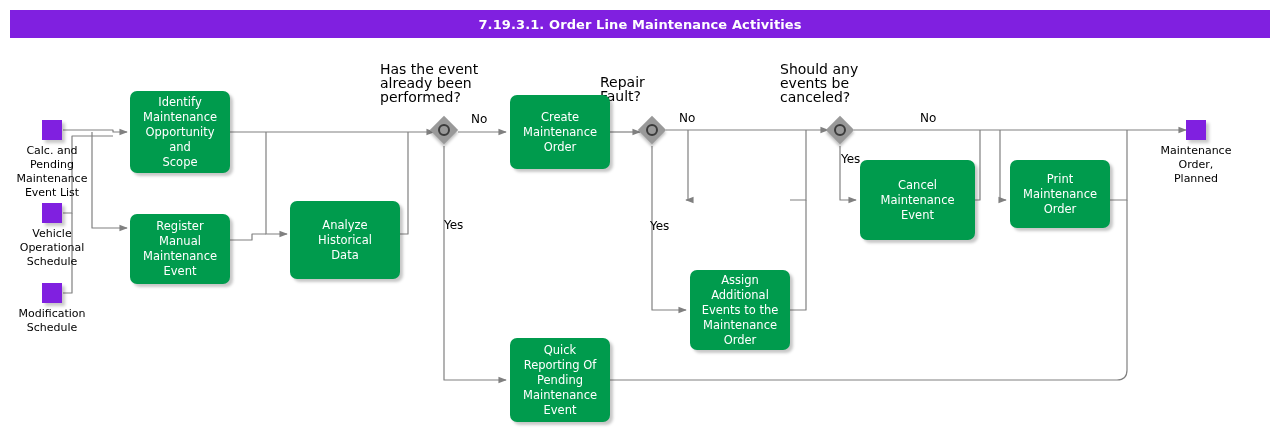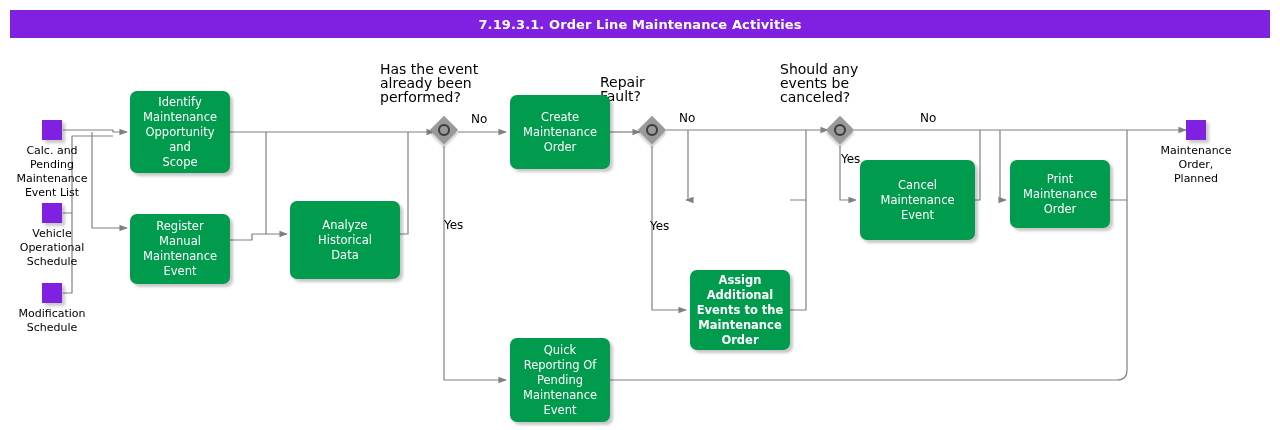--- a/index.html
+++ b/index.html
@@ -189,21 +189,21 @@
 
   <div class="task" style="left:290px;top:201px;width:110px;height:78px;">
     <span>Analyze<br>Historical<br>Data</span>
   </div>
 
   <div class="task" style="left:510px;top:95px;width:100px;height:74px;">
     <span>Create<br>Maintenance<br>Order</span>
   </div>
 
 
-  <div class="task" style="left:690px;top:270px;width:100px;height:80px;font-weight:bold;">
+  <div class="task" style="left:690px;top:270px;width:100px;height:80px;">
     <span>Assign Additional<br>Events to the<br>Maintenance<br>Order</span>
   </div>
 
   <div class="task" style="left:860px;top:160px;width:115px;height:80px;">
     <span>Cancel<br>Maintenance<br>Event</span>
   </div>
 
   <div class="task" style="left:1010px;top:160px;width:100px;height:68px;">
     <span>Print<br>Maintenance<br>Order</span>
   </div>

